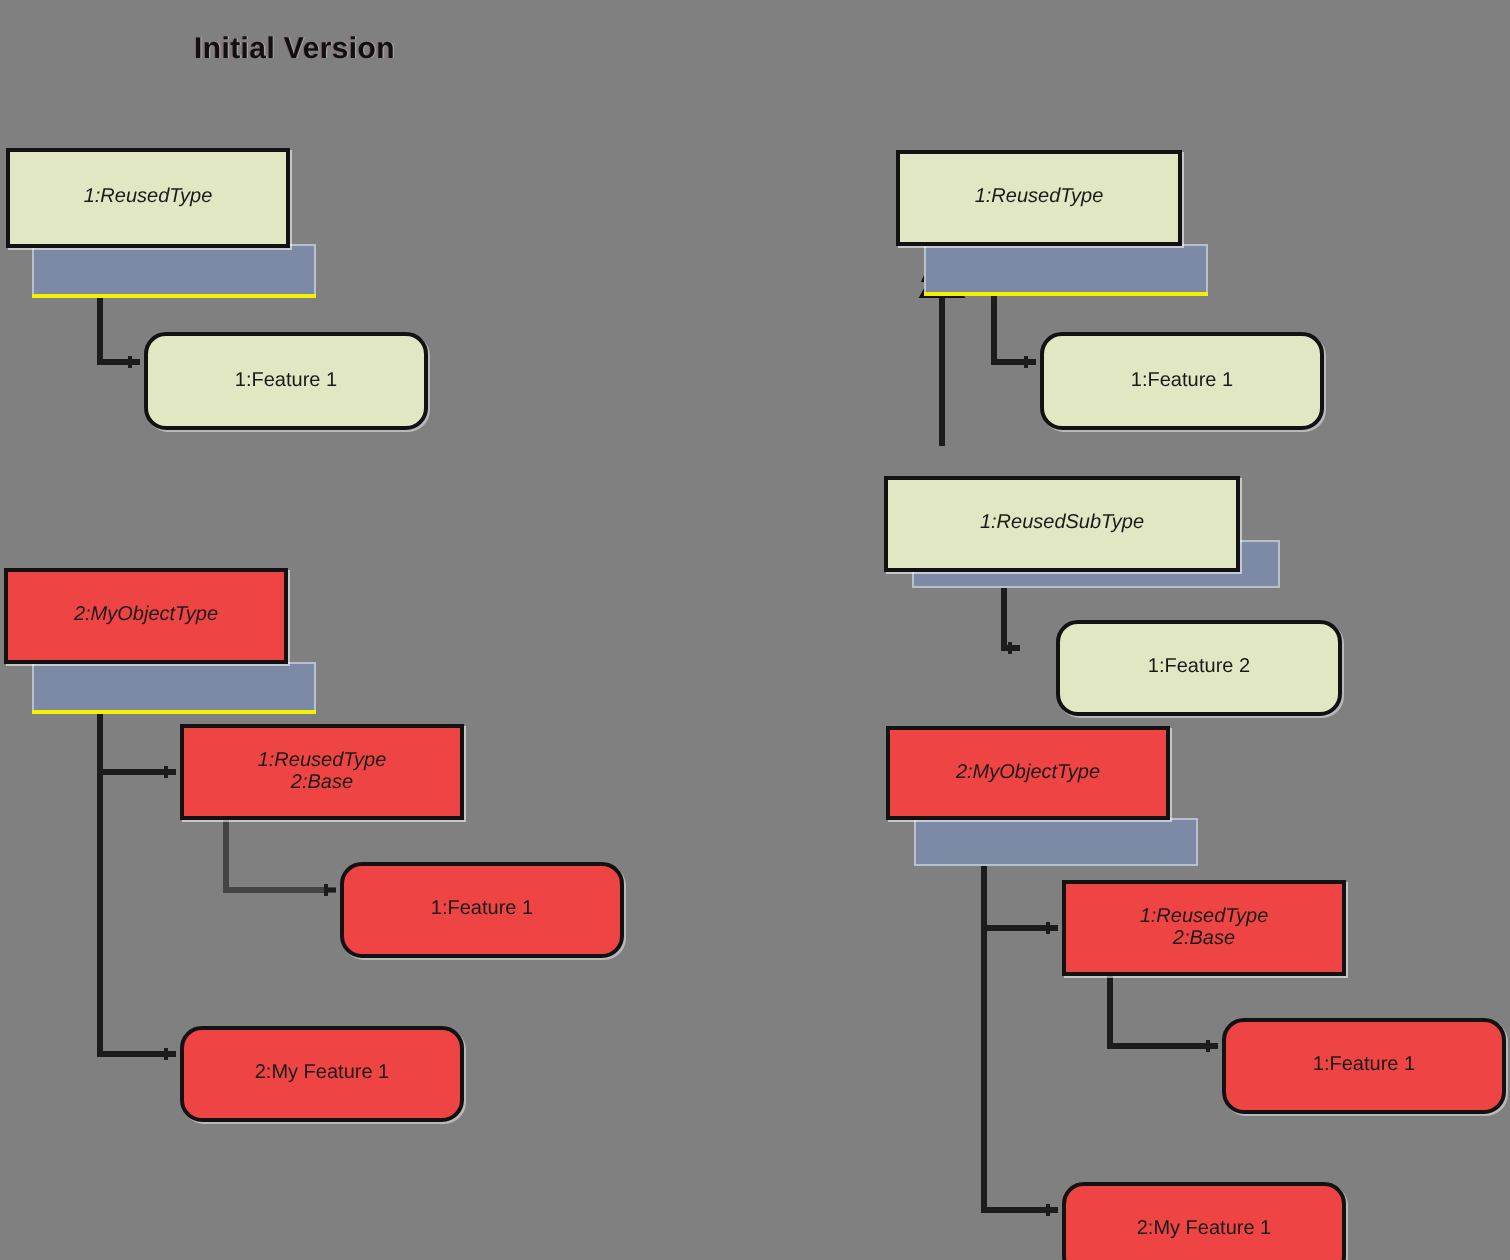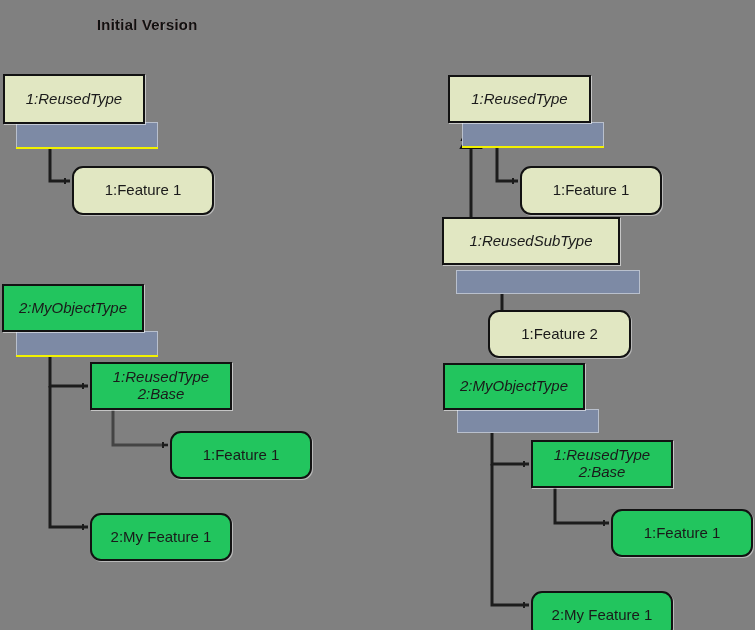--- a/index.html
+++ b/index.html
@@ -40,21 +40,21 @@
 
   
   .node {
     position: absolute;
     box-sizing: border-box;
     display: flex;
     align-items: center;
     justify-content: center;
     text-align: center;
     line-height: 1.12;
-    font-size: 15px;
+    font-size: 10px;
     color: #1a1a1a;
     z-index: 3;
   }
   .node .lbl {
     display: block;
     white-space: pre-line;
     padding: 0 6px;
   }
 
   
@@ -64,21 +64,21 @@
   }
   
   .feat-box {
     border: 2px solid #121212;
     border-radius: 11px;
     box-shadow: 1px 1px 0 rgba(255,255,255,0.45);
     margin-top: 10px;
   }
 
   .green  { background: #e1e7c2; }
-  .blue   { background: #22c55e; }
+  .blue   { background: #ef4444; }
 
   .italic-name {
     font-style: italic;
   }
 
   
   .backdrop {
     position: absolute;
     background: #7d8aa5;
     border: 1px solid #b9c0cd;
@@ -137,25 +137,25 @@
   <div class="node type-box green italic-name" style="left:448px; top:75px; width:143px; height:48px;">
     <span class="lbl">1:ReusedType</span>
   </div>
 
   <div class="node feat-box green" style="left:520px; top:156px; width:142px; height:49px;">
     <span class="lbl">1:Feature 1</span>
   </div>
 
   <div class="backdrop" style="left:456px; top:270px; width:184px; height:24px;"></div>
 
-  <div class="node type-box green italic-name" style="left:442px; top:217px; width:178px; height:48px;">
+  <div class="node type-box green italic-name" style="left:442px; top:238px; width:178px; height:48px;">
     <span class="lbl">1:ReusedSubType</span>
   </div>
 
-  <div class="node feat-box green" style="left:488px; top:300px; width:143px; height:48px;">
+  <div class="node feat-box green" style="left:528px; top:300px; width:143px; height:48px;">
     <span class="lbl">1:Feature 2</span>
   </div>
 
   <div class="backdrop" style="left:457px; top:409px; width:142px; height:24px;"></div>
 
   <div class="node type-box blue italic-name" style="left:443px; top:363px; width:142px; height:47px;">
     <span class="lbl">2:MyObjectType</span>
   </div>
 
   <div class="node type-box blue" style="left:531px; top:440px; width:142px; height:48px;">

